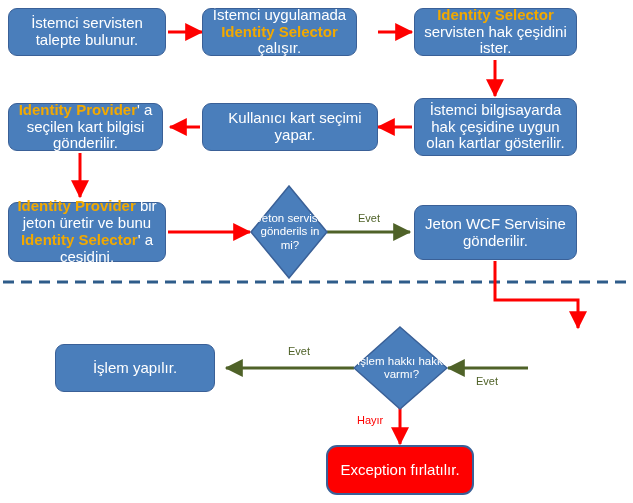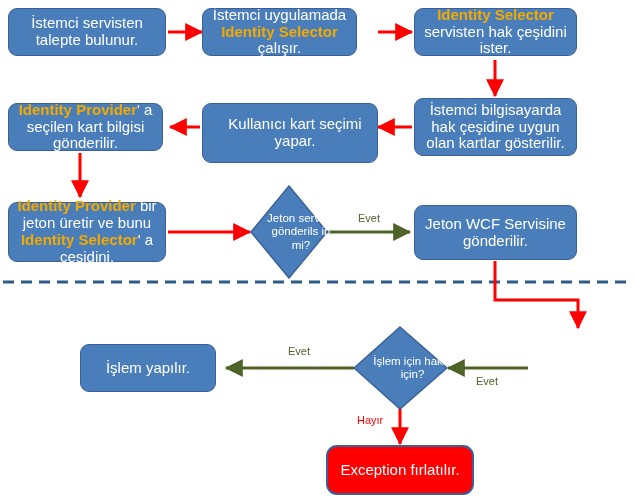--- a/index.html
+++ b/index.html
@@ -52,21 +52,21 @@
   }
   .dec-shape {
     position: absolute;
     left: 0;
     top: 0;
     width: 100%;
     height: 100%;
   }
   .dec-text {
     position: absolute;
-    left: 12px;
+    left: 1px;
     top: 0;
     width: 100%;
     height: 100%;
     display: flex;
     align-items: center;
     justify-content: center;
     text-align: center;
     color: #ffffff;
     font-size: 11.5px;
     line-height: 1.16;
@@ -136,21 +136,21 @@
   </div>
 
   <div class="node proc" style="left:414px; top:8px; width:163px; height:48px;">
     <span><span class="hl">Identity Selector</span><span> servisten hak çeşidini ister.</span></span>
   </div>
 
   <div class="node proc" style="left:414px; top:98px; width:163px; height:58px;justify-content:center;">
     <span><span>İstemci bilgisayarda hak çeşidine uygun olan kartlar gösterilir.</span></span>
   </div>
 
-  <div class="node proc" style="left:202px; top:103px; width:176px; height:60px;padding-left:16px;">
+  <div class="node proc" style="left:202px; top:103px; width:176px; height:48px;padding-left:16px;">
     <span><span>Kullanıcı kart seçimi yapar.</span></span>
   </div>
 
   <div class="node proc" style="left:8px; top:103px; width:155px; height:48px;">
     <span><span class="hl">Identity Provider</span><span>' a seçilen kart bilgisi gönderilir.</span></span>
   </div>
 
   <div class="node proc" style="left:8px; top:202px; width:158px; height:60px;">
     <span><span class="hl">Identity Provider</span><span>  bir jeton üretir ve bunu </span><span class="hl">Identity Selector</span><span>' a çeşidini.</span></span>
   </div>
@@ -169,25 +169,25 @@
   </div>
 
   <span class="edge-label lbl-yes" style="left:358px; top:212px;">Evet</span>
 
 
   <div class="dec-wrap" style="left:353px; top:326px; width:95px; height:84px;">
     <svg class="dec-shape" viewBox="0 0 95 84" xmlns="http://www.w3.org/2000/svg">
       <polygon points="47,1 94,42 47,83 1,42" fill="#4a7ebb" stroke="#3a6097" stroke-width="1.5"></polygon>
     </svg>
     <div class="dec-text">
-        <span>İşlem için hakkı için?</span>
+        <span>İşlem hakkı hakkı varmı?</span>
       </div>
   </div>
 
-  <div class="node proc" style="left:55px; top:344px; width:136px; height:48px;margin-left:25px;">
+  <div class="node proc" style="left:55px; top:344px; width:160px; height:48px;">
     <span><span>İşlem yapılır.</span></span>
   </div>
 
   <div class="node proc err" style="left:326px; top:445px; width:148px; height:50px;">
     <span><span>Exception fırlatılır.</span></span>
   </div>
 
   <span class="edge-label lbl-yes" style="left:476px; top:375px;">Evet</span>
 
   <span class="edge-label lbl-yes" style="left:288px; top:345px;">Evet</span>

